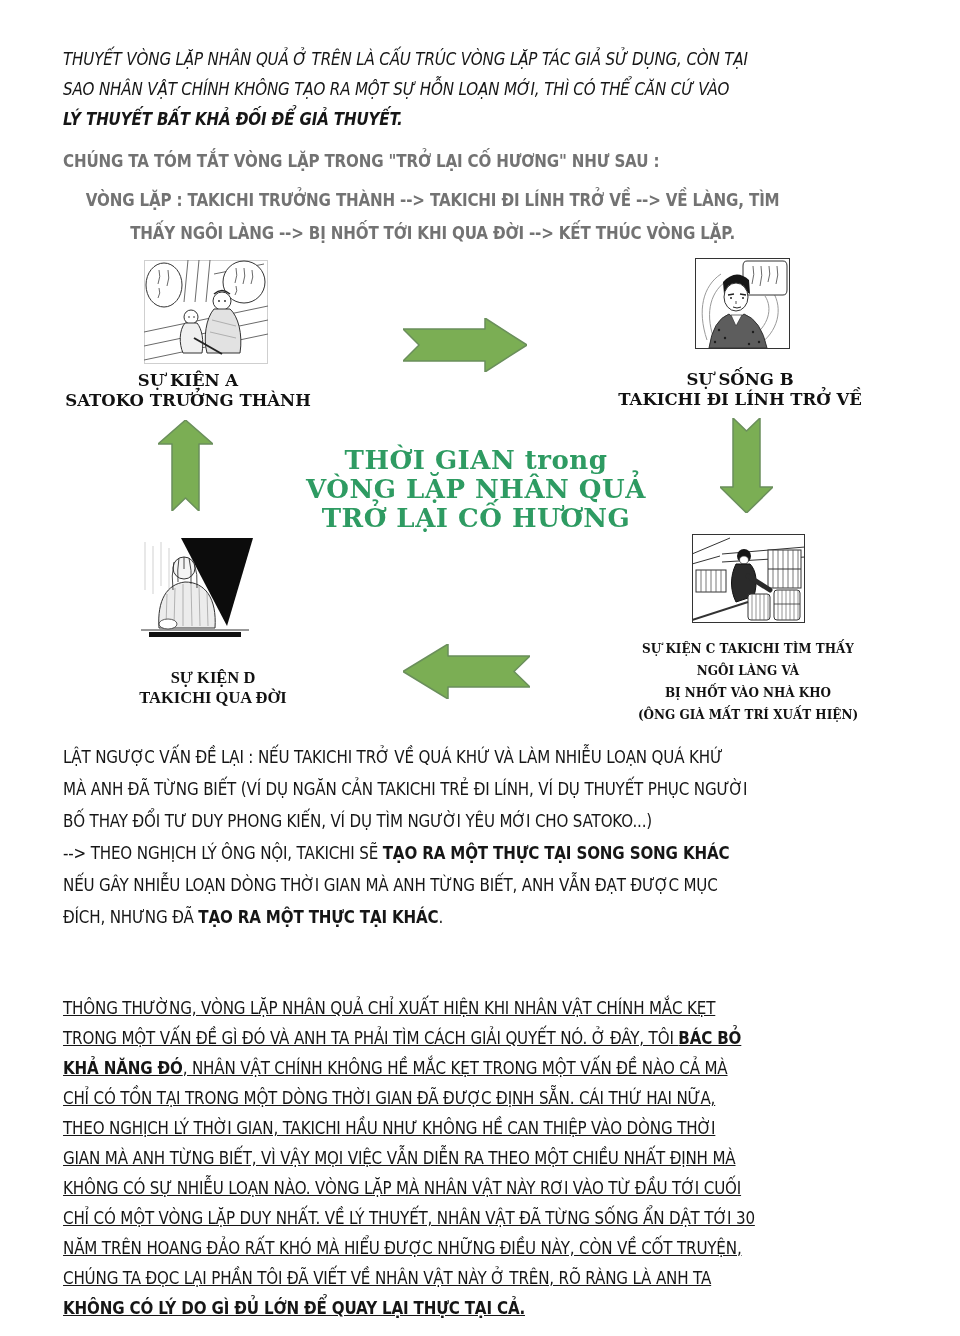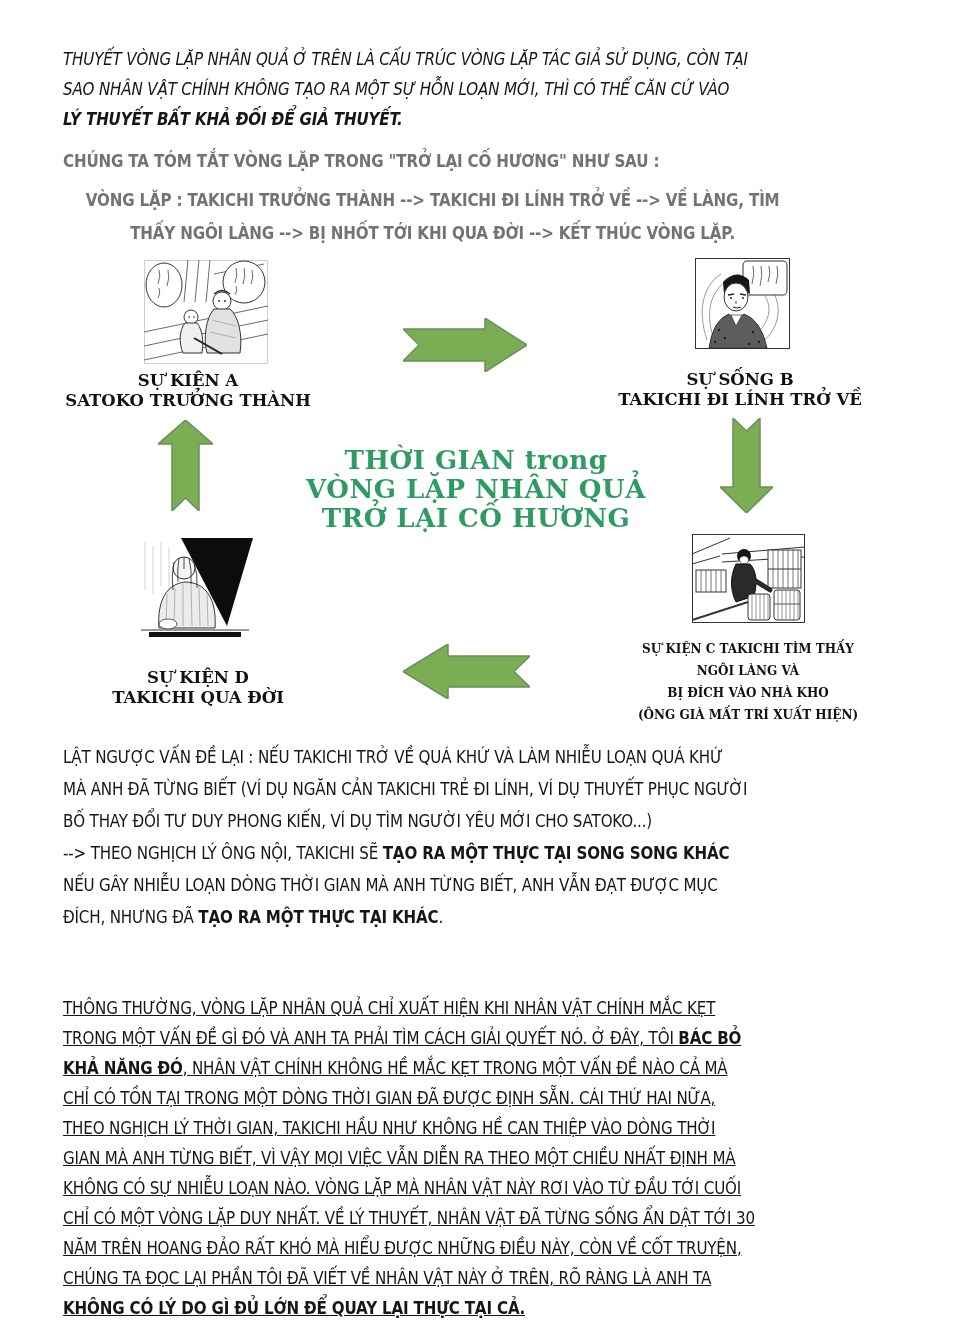--- a/index.html
+++ b/index.html
@@ -183,21 +183,21 @@
       <rect x="82" y="56" width="26" height="30" rx="3" fill="#ffffff" stroke="#333"></rect>
       <path d="M86,56 v30 M90,56 v30 M94,56 v30 M98,56 v30 M102,56 v30 M106,56 v30" stroke="#666" stroke-width="0.7"></path>
       <line x1="82" y1="70" x2="108" y2="70" stroke="#333" stroke-width="0.8"></line>
     </g>
     <line x1="0" y1="86" x2="56" y2="68" stroke="#333" stroke-width="2"></line>
   </svg>
 
   <div class="abs caption caption-c" style="left:612px;top:386px;width:272px;">
       <div class="tline"><span>SỰ KIỆN C TAKICHI TÌM THẤY</span></div>
       <div class="tline"><span>NGÔI LÀNG VÀ</span></div>
-      <div class="tline"><span>BỊ ĐÍCH VÀO NHÀ KHO</span></div>
+      <div class="tline"><span>BỊ NHỐT VÀO NHÀ KHO</span></div>
       <div class="tline"><span>(ÔNG GIÀ MẤT TRÍ XUẤT HIỆN)</span></div>
     </div>
 
   <svg class="abs" style="left:403px;top:392px;" width="127" height="55" viewBox="0 0 127 55">
     <polygon points="127,12 45,12 45,0 0,27.5 45,55 45,43 127,43 111,27.5" fill="#7bae54" stroke="#6a8f5b" stroke-width="1.5" stroke-linejoin="round"></polygon>
   </svg>
 
   <svg class="abs" style="left:135px;top:282px;" width="120" height="106" viewBox="0 0 120 106" role="img">
     <rect x="0" y="0" width="120" height="106" fill="#ffffff"></rect>
     <polygon points="46,4 118,4 92,92" fill="#0c0c0c"></polygon>
@@ -224,21 +224,21 @@
         <path d="M54,24 q3,12 2,26"></path>
           <path d="M59,28 q4,12 3,26"></path>
         <path d="M49,23 q0,8 0,12"></path>
       </g>
       <ellipse cx="33" cy="90" rx="9" ry="5" fill="#ffffff" stroke="#333" stroke-width="0.8"></ellipse>
     </g>
     <line x1="6" y1="96" x2="114" y2="96" stroke="#333"></line>
     <rect x="14" y="98" width="92" height="5" fill="#111"></rect>
   </svg>
 
-  <div class="abs caption" style="left:96px;top:416px;width:204px;">
+  <div class="abs caption" style="left:111px;top:416px;width:204px;font-family:Liberation Serif, serif;">
       <div class="tline"><span>SỰ KIỆN D</span></div>
       <div class="tline"><span>TAKICHI QUA ĐỜI</span></div>
     </div>
 </div>
 
 <div class="abs para p-reverse" style="left:63px;top:741px;width:880px;">
     <div class="tline"><span>LẬT NGƯỢC VẤN ĐỀ LẠI : NẾU TAKICHI TRỞ VỀ QUÁ KHỨ VÀ LÀM NHIỄU LOẠN QUÁ KHỨ</span></div>
     <div class="tline"><span>MÀ ANH ĐÃ TỪNG BIẾT (VÍ DỤ NGĂN CẢN TAKICHI TRẺ ĐI LÍNH, VÍ DỤ THUYẾT PHỤC NGƯỜI</span></div>
     <div class="tline"><span>BỐ THAY ĐỔI TƯ DUY PHONG KIẾN, VÍ DỤ TÌM NGƯỜI YÊU MỚI CHO SATOKO...)</span></div>
     <div class="tline"><span>--&gt; THEO NGHỊCH LÝ ÔNG NỘI, TAKICHI SẼ </span><span class="b">TẠO RA MỘT THỰC TẠI SONG SONG KHÁC</span></div>

